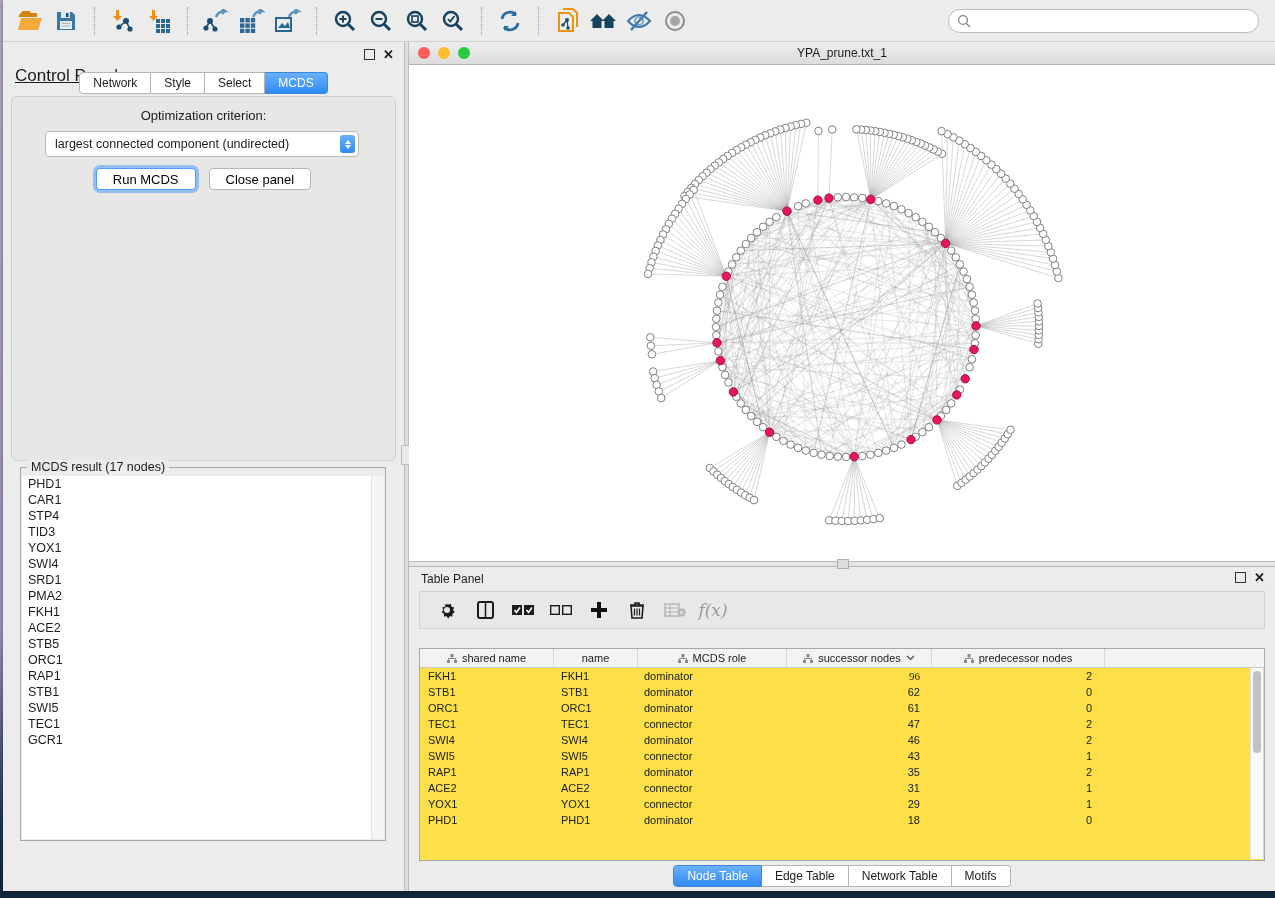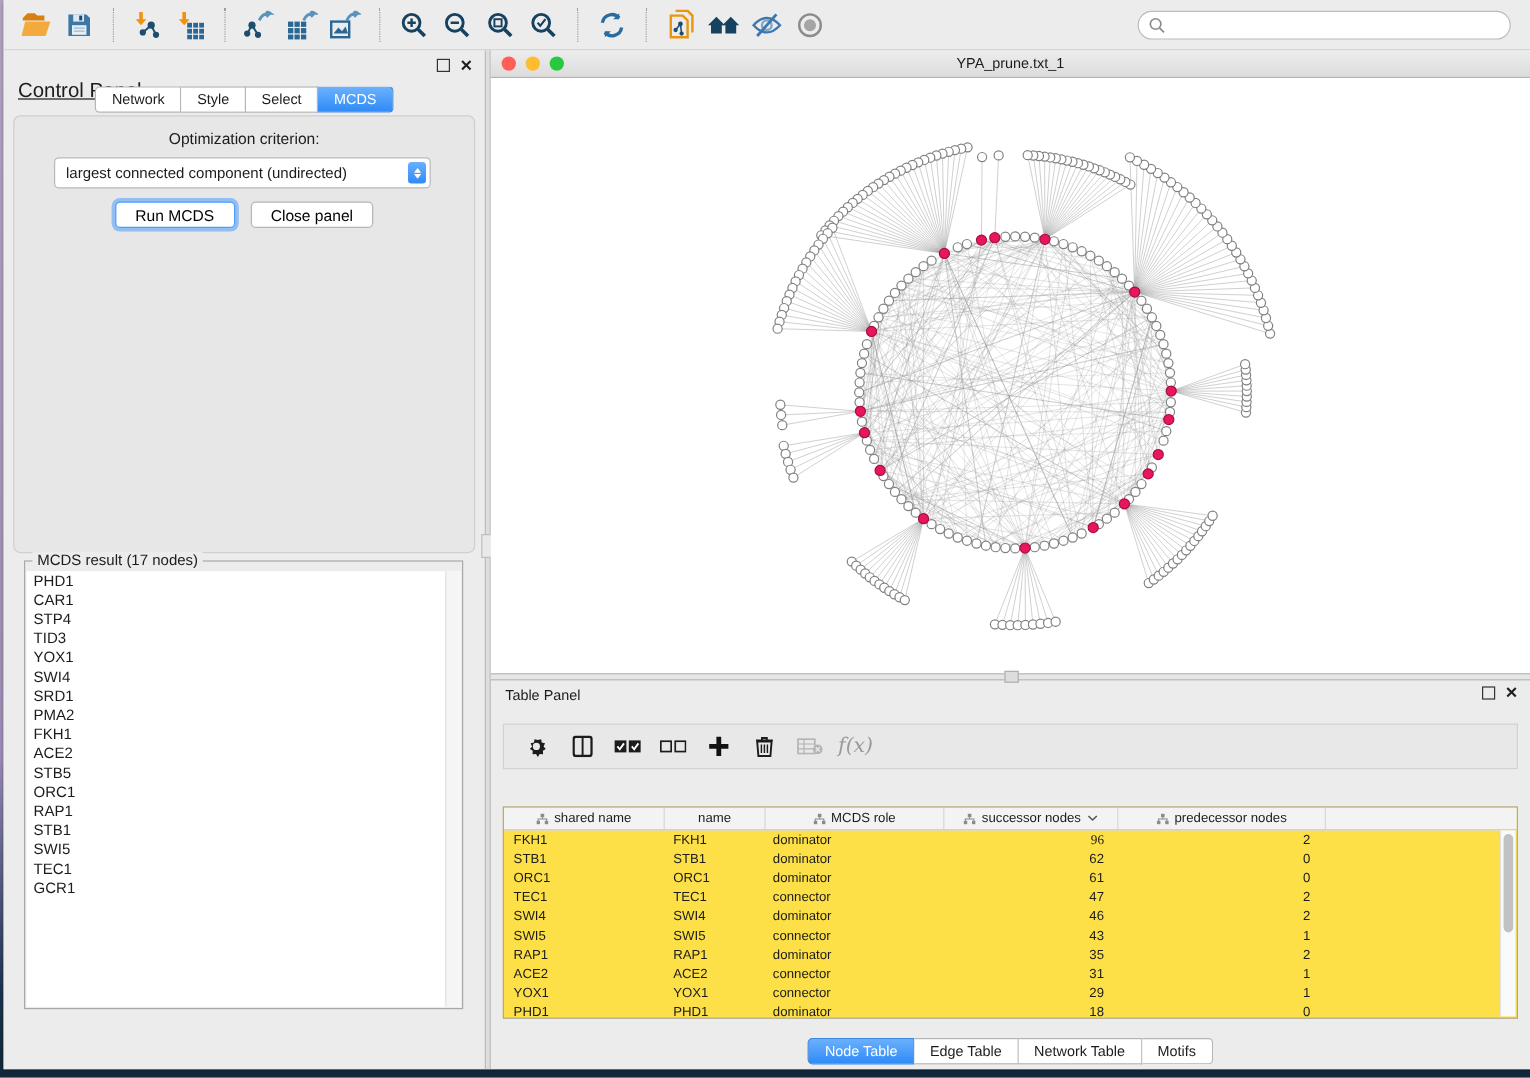--- a/index.html
+++ b/index.html
@@ -61,21 +61,21 @@
   .net-titlebar{height:22px;flex:0 0 22px;background:linear-gradient(#ededed,#dcdcdc);
                 border-bottom:1px solid #b3b3b3;position:relative;display:flex;align-items:center;justify-content:center;}
   .net-title{font-size:12px;}
   .lights{position:absolute;left:9px;top:5px;display:flex;gap:8px;}
   .light{width:12px;height:12px;border-radius:50%;}
   .net-canvas{flex:1;background:#fff;position:relative;}
   .net-canvas svg{position:absolute;left:0;top:0;}
   .hsplit{height:4px;flex:0 0 4px;background:#e6e6e6;border-top:1px solid #b9b9b9;border-bottom:1px solid #b9b9b9;position:relative;}
   .hsplit .handle{position:absolute;left:428px;top:-3px;width:10px;height:8px;background:#ddd;border:1px solid #b0b0b0;}
   
-  .table-panel{flex:1;display:flex;flex-direction:column;background:#ececec;min-height:0;gap:12px;}
+  .table-panel{flex:1;display:flex;flex-direction:column;background:#ececec;min-height:0;}
   .tp-header{height:24px;flex:0 0 24px;position:relative;display:flex;align-items:center;padding:0 12px;font-size:12px;}
   .tp-toolbar{height:36px;flex:0 0 36px;margin:0 10px;border:1px solid #d2d2d2;background:#e8e8e8;
               display:flex;align-items:center;gap:0;padding:0 8px;}
   .tp-tool{width:38px;height:30px;display:flex;align-items:center;justify-content:center;}
   .tp-tool.disabled{opacity:.35;}
   .fx{font-family:"DejaVu Serif",serif;font-style:italic;font-size:17px;color:#9a9a9a;}
   .tbl-wrap{margin:19px 10px 0 10px;flex:1;background:#fde047;border:1px solid #a8a8a8;position:relative;overflow:hidden;}
   .tbl-head{display:flex;height:18px;background:#f3f3f3;border-bottom:1px solid #c9c9c9;font-size:11px;}
   .tbl-head .cell{display:flex;align-items:center;justify-content:center;gap:5px;border-right:1px solid #d8d8d8;
                   overflow:hidden;white-space:nowrap;}

